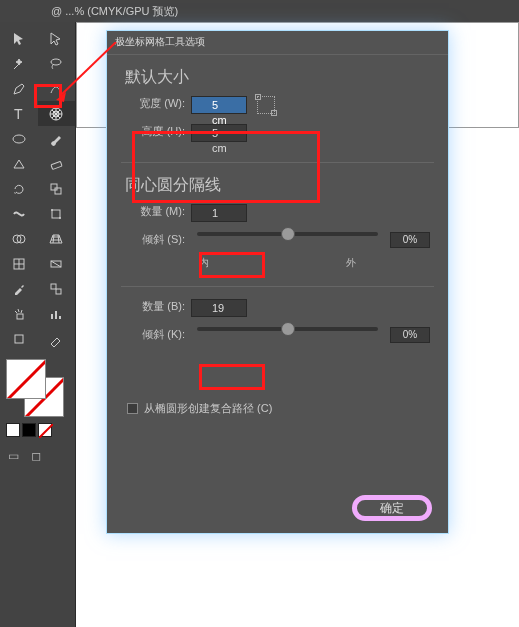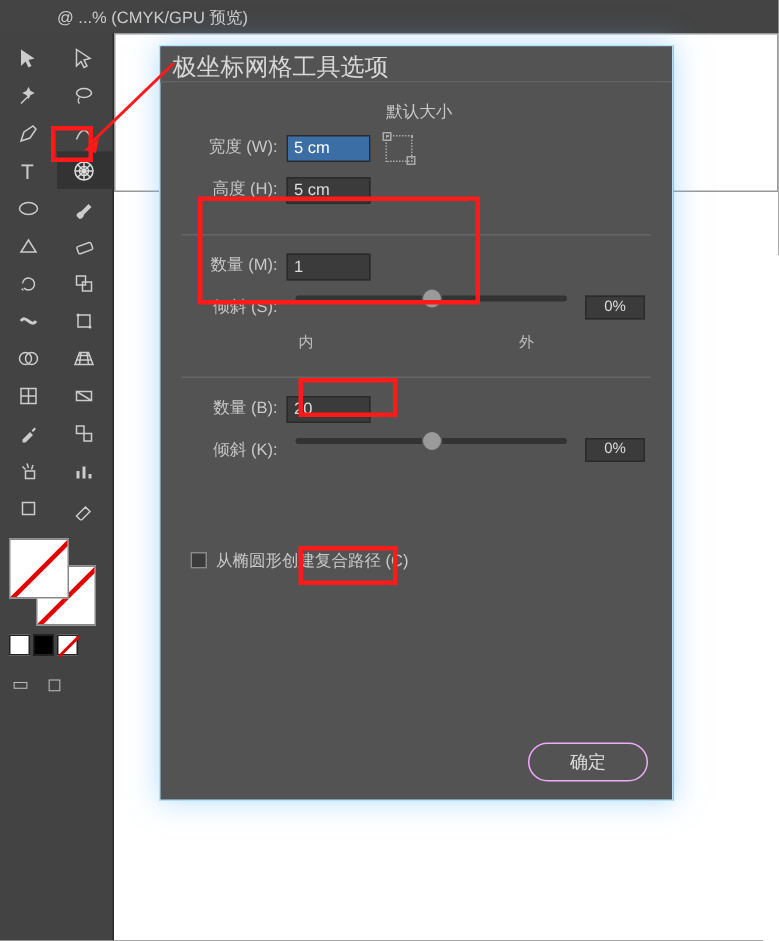--- a/index.html
+++ b/index.html
@@ -1,55 +1,55 @@
 <!DOCTYPE html>
 <html><head>
 <meta charset="utf-8">
 <style>
   * { box-sizing: border-box; margin: 0; padding: 0; font-family: "Microsoft YaHei", sans-serif; }
   body { width: 519px; height: 627px; background: #fff; overflow: hidden; position: relative; }
   .app-bar { position:absolute; top:0; left:0; right:0; height:22px; background:#444; display:flex; align-items:center; }
-  .app-bar .title { color:#ccc; font-size:11px; margin-left:38px; }
+  .app-bar .title { color:#ccc; font-size:11px; margin-left:51px; }
   .toolbox { position:absolute; top:22px; left:0; width:76px; bottom:0; background:#434343; border-right:1px solid #2a2a2a; display:flex; flex-direction:column; padding-top:4px; }
   .tool-grid { display:grid; grid-template-columns: 1fr 1fr; gap:0; }
   .tool-cell { height:25px; display:flex; align-items:center; justify-content:center; position:relative; }
   .tool-cell svg { width:16px; height:16px; }
   .tool-cell.selected { background:#333; }
   .swatch-area { margin-top:4px; padding:4px 6px; }
   .swatch-pair { position:relative; width:58px; height:56px; }
   .swatch { width:40px; height:40px; background:#fff; border:1px solid #888; position:absolute; }
   .swatch.fg { top:0; left:0; z-index:2; }
   .swatch .diag { position:absolute; top:0; left:0; width:100%; height:100%; }
   .swatch.bg { top:18px; left:18px; z-index:1; }
   .mini-sw { display:flex; gap:2px; margin-top:2px; }
   .mini-sw div { width:14px; height:14px; border:1px solid #222; }
   .bottom-icons { display:flex; gap:12px; margin-top:8px; padding-left:8px; }
   .bottom-icons span { color:#bbb; font-size:12px; }
   .canvas { position:absolute; left:76px; top:22px; right:0; height:106px; background:#fff; border:1px solid #999; }
   .dialog-wrap { position:absolute; left:106px; top:30px; width:343px; height:504px; border:1px solid #aee0ff; box-shadow:0 0 18px rgba(120,190,255,0.55); background:#535353; }
-  .dlg-title { height:24px; background:#535353; color:#d8d8d8; font-size:16px; padding:4px 8px; border-bottom:1px solid #646464; }
+  .dlg-title { height:24px; background:#535353; color:#d8d8d8; font-size:10px; padding:4px 8px; border-bottom:1px solid #646464; }
   .dlg-body { position:absolute; top:24px; left:8px; right:8px; bottom:56px; background:#535353; padding:12px 6px; }
   .group { border:none; color:#c8c8c8; font-size:11px; margin-bottom:12px; }
-  .group .gtitle { color:#c8c8c8; font-size:11px; margin-bottom:8px; padding-left:4px;text-align:center; }
+  .group .gtitle { color:#c8c8c8; font-size:16px; margin-bottom:8px; padding-left:4px; }
   .group .gbody { padding:0 4px 10px 4px; border-bottom:1px solid #666; }
   .row { display:flex; align-items:flex-start; height:28px; gap:6px; }
   .lbl { width:60px; text-align:right; color:#c8c8c8; font-size:11px; }
-  .val { width:56px; height:18px; background:#3b3b3b; border:1px solid #2a2a2a; color:#ddd; font-size:11px; padding:1px 4px; line-height:15px; }
+  .val { width:56px; height:18px; background:#3b3b3b; border:1px solid #2a2a2a; color:#ddd; font-size:11px; padding:1px 20px; line-height:15px; }
   .val.sel { background:#3a6ea5; color:#fff; }
   .proxyicon { width:18px; height:18px; border:1px dotted #aaa; margin-left:4px; position:relative; }
   .proxyicon:before,.proxyicon:after{content:"";position:absolute;width:4px;height:4px;border:1px solid #aaa;}
   .proxyicon:before{top:-3px;left:-3px}.proxyicon:after{bottom:-3px;right:-3px}
   .slider { flex:1; height:4px; background:#333; position:relative; margin:0 6px; border-radius:2px; }
   .slider .thumb { position:absolute; top:-5px; width:14px; height:14px; background:#9a9a9a; border:1px solid #555; border-radius:50%; transform:translateX(-50%); }
   .pctbox { width:40px; height:16px; background:#3b3b3b; border:1px solid #2a2a2a; color:#ddd; font-size:10px; text-align:center; line-height:14px; }
   .sublabels { display:flex; justify-content:space-between; font-size:10px; color:#bdbdbd; padding:0 74px 0 74px; margin-top:-4px; margin-bottom:6px; }
   .chk-row { display:flex; align-items:center; gap:6px; padding:2px 6px; color:#c8c8c8; font-size:11px;margin-top:34px; }
   .chk { width:11px; height:11px; border:1px solid #888; background:#3b3b3b; }
   .btnrow { position:absolute; bottom:12px; right:16px; display:flex; gap:16px; }
-  .dlgbtn { width:80px; height:26px; border:1px solid #f0abfc; border-radius:14px; background:transparent; color:#ddd; font-size:12px; display:flex; align-items:center; justify-content:center; cursor:pointer; }
+  .dlgbtn { width:80px; height:26px; border:5px solid #f0abfc; border-radius:14px; background:transparent; color:#ddd; font-size:12px; display:flex; align-items:center; justify-content:center; cursor:pointer; }
   .annot { position:absolute; border:3px solid #ff1a1a; pointer-events:none; z-index:5; }
   .arrow { position:absolute; z-index:6; pointer-events:none; }
 </style>
 </head>
 <body>
 
 <div class="app-bar">
   <span class="title">@ ...%  (CMYK/GPU 预览)</span>
 </div>
 
@@ -250,20 +250,21 @@
           <div class="proxyicon"></div>
         </div>
         <div class="row">
           <span class="lbl">高度 (H):</span>
           <div class="val">5 cm</div>
         </div>
       </div>
     </div>
 
     <div class="group">
+      <div class="gtitle">同心圆分隔线</div>
       <div class="gbody">
         <div class="row">
           <span class="lbl">数量 (M):</span>
           <div class="val">1</div>
         </div>
         <div class="row">
           <span class="lbl">倾斜 (S):</span>
           <div class="slider">
               <div class="thumb" style="left:50%"></div>
             </div>
@@ -273,21 +274,21 @@
           <span>内</span>
           <span>外</span>
         </div>
       </div>
     </div>
 
     <div class="group">
       <div class="gbody" style="border-bottom:none">
         <div class="row">
           <span class="lbl">数量 (B):</span>
-          <div class="val">20</div>
+          <div class="val">19</div>
         </div>
         <div class="row">
           <span class="lbl">倾斜 (K):</span>
           <div class="slider">
               <div class="thumb" style="left:50%"></div>
             </div>
           <div class="pctbox">0%</div>
         </div>
       </div>
     </div>

